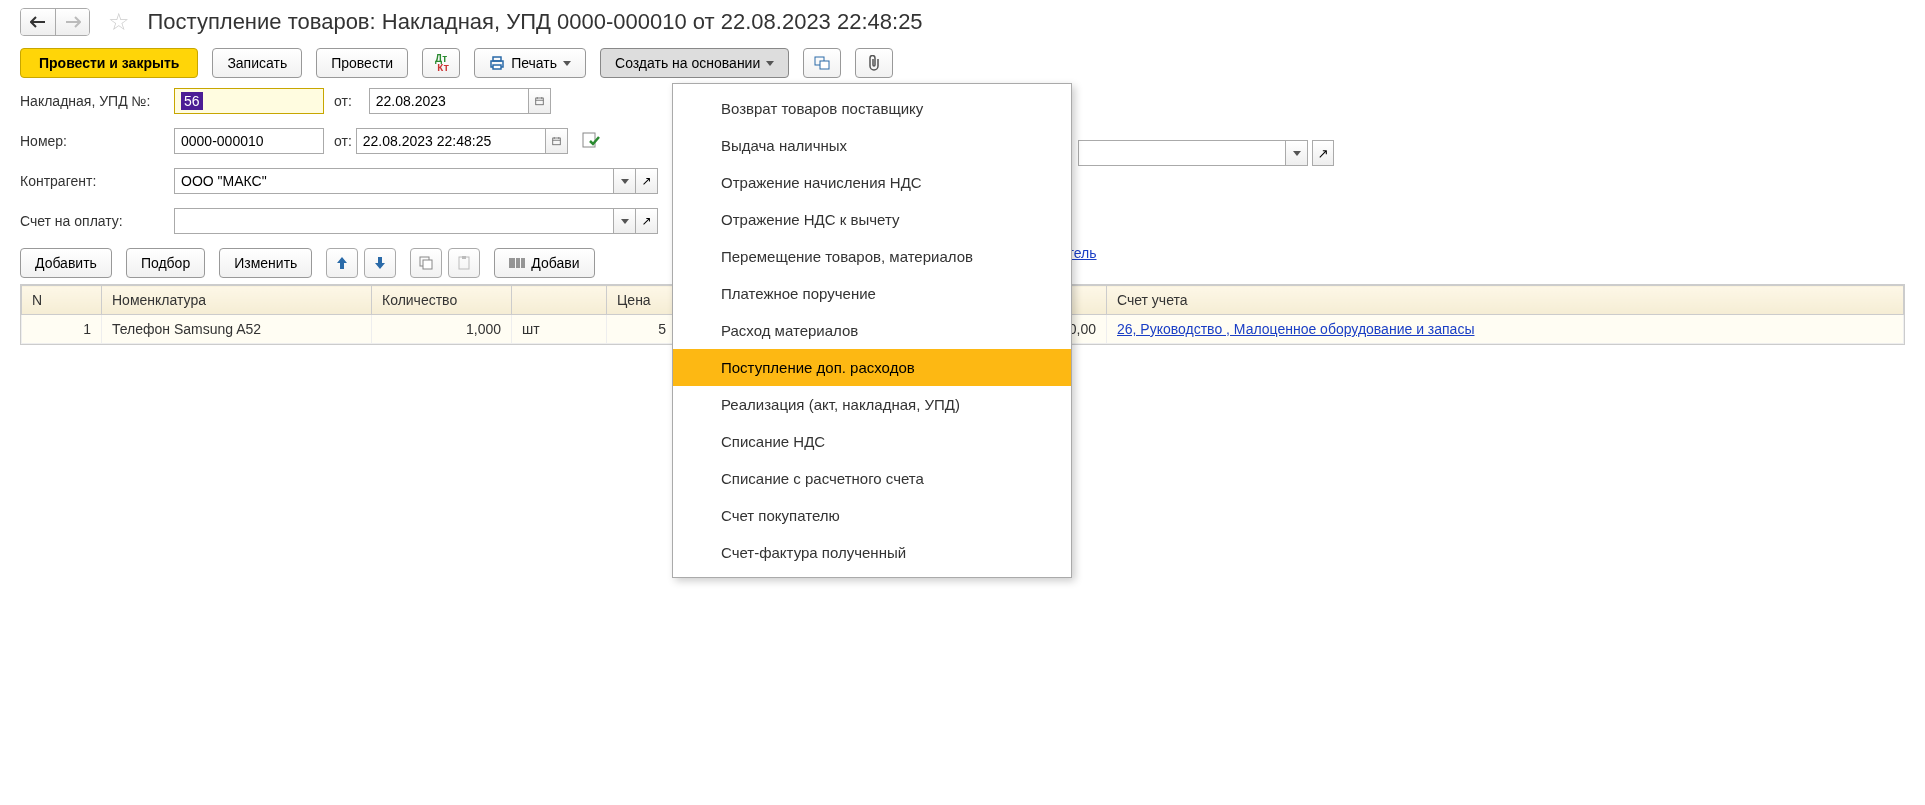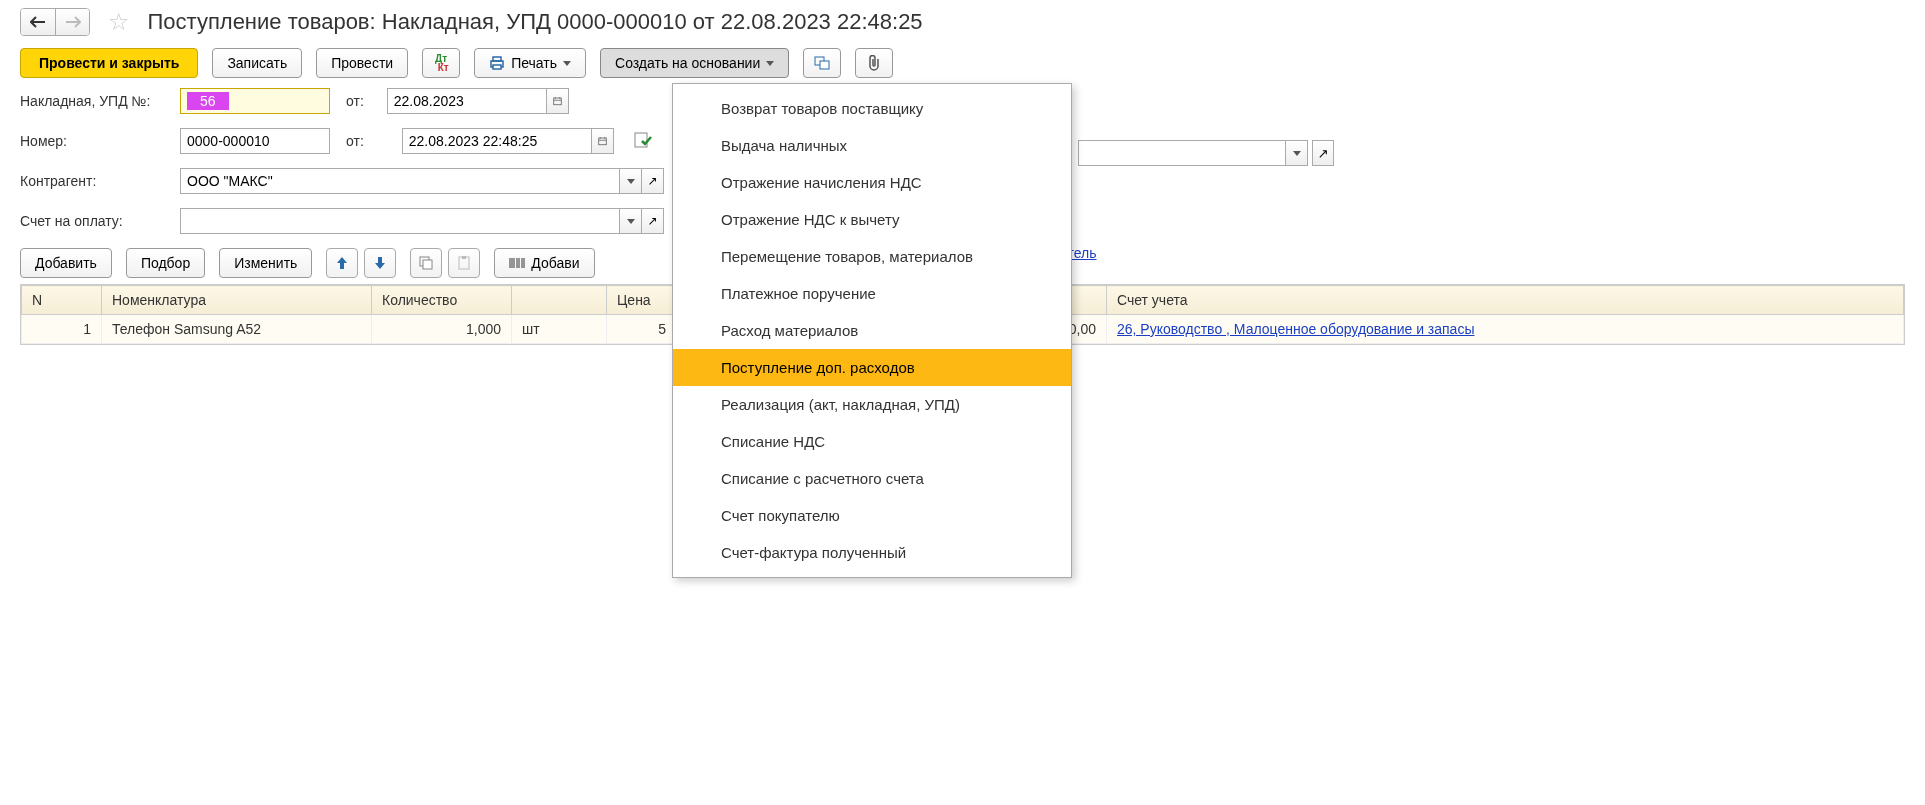--- a/index.html
+++ b/index.html
@@ -86,41 +86,41 @@
   }
   .form-area {
     padding: 2px 20px 14px;
     display: flex;
     flex-direction: column;
     gap: 14px;
   }
   .form-row {
     display: flex;
     align-items: center;
-    gap: 10px;
+    gap: 4px;
   }
   .label {
     width: 150px;
     font-size: 14px;
   }
   .input {
     height: 26px;
     border: 1px solid #aaa;
     padding: 0 6px;
     font-size: 14px;
   }
   .input-invoice {
     width: 150px;
     background: #fffce0;
     border-color: #c7a600;
   }
   .input-invoice span {
-    background: #d946ef;
+    background: #4c1d95;
     color: #fff;
-    padding: 1px 13px;
+    padding: 1px 3px;
   }
   .input-date { width: 160px; margin-left: 13px; }
   .input-num { width: 150px; }
   .input-datetime { width: 190px; }
   .combo {
     display: flex;
     height: 26px;
     border: 1px solid #aaa;
   }
   .combo input {
@@ -228,21 +228,21 @@
   }
   .right-combo {
     position: absolute;
     left: 1078px;
     top: 140px;
     display: flex;
   }
   .right-combo .combo { width: 230px; }
   .dtkt { font-size: 10px; line-height: 9px; }
   .dtkt .dt { color: #2a8a30; font-weight: bold; }
-  .dtkt .kt { color: #c33; font-weight: bold; margin-left: 4px; }
+  .dtkt .kt { color: #c33; font-weight: bold; margin-left: 4px; font-family: Liberation Mono, monospace; }
 </style>
 </head>
 <body>
 
 <div class="header-bar">
   <div class="nav-group">
     <button class="nav-btn">
       <svg width="16" height="12" viewBox="0 0 16 12">
           <path d="M6 1L1 6l5 5M1 6h14" stroke="#333" stroke-width="2" fill="none"></path>
         </svg>
@@ -305,21 +305,21 @@
             <path d="M1 5h10M3 1v2M9 1v2" stroke="#555"></path>
           </svg>
       </button>
     </div>
   </div>
 
   <div class="form-row">
     <span class="label">Номер:</span>
     <input class="input input-num" value="0000-000010" style="">
     <span style="margin-left:6px;">от:</span>
-    <div style="display:flex;margin-left:28px;">
+    <div style="display:flex;">
       <input class="input input-datetime" value="22.08.2023 22:48:25" style="">
       <button class="small-btn" style="border-left:none;">
         <svg width="12" height="12" viewBox="0 0 12 12">
             <rect x="1" y="2" width="10" height="9" fill="none" stroke="#555"></rect>
             <path d="M1 5h10M3 1v2M9 1v2" stroke="#555"></path>
           </svg>
       </button>
     </div>
     <span style="margin-left:10px;">
       <svg width="18" height="16" viewBox="0 0 18 16">

